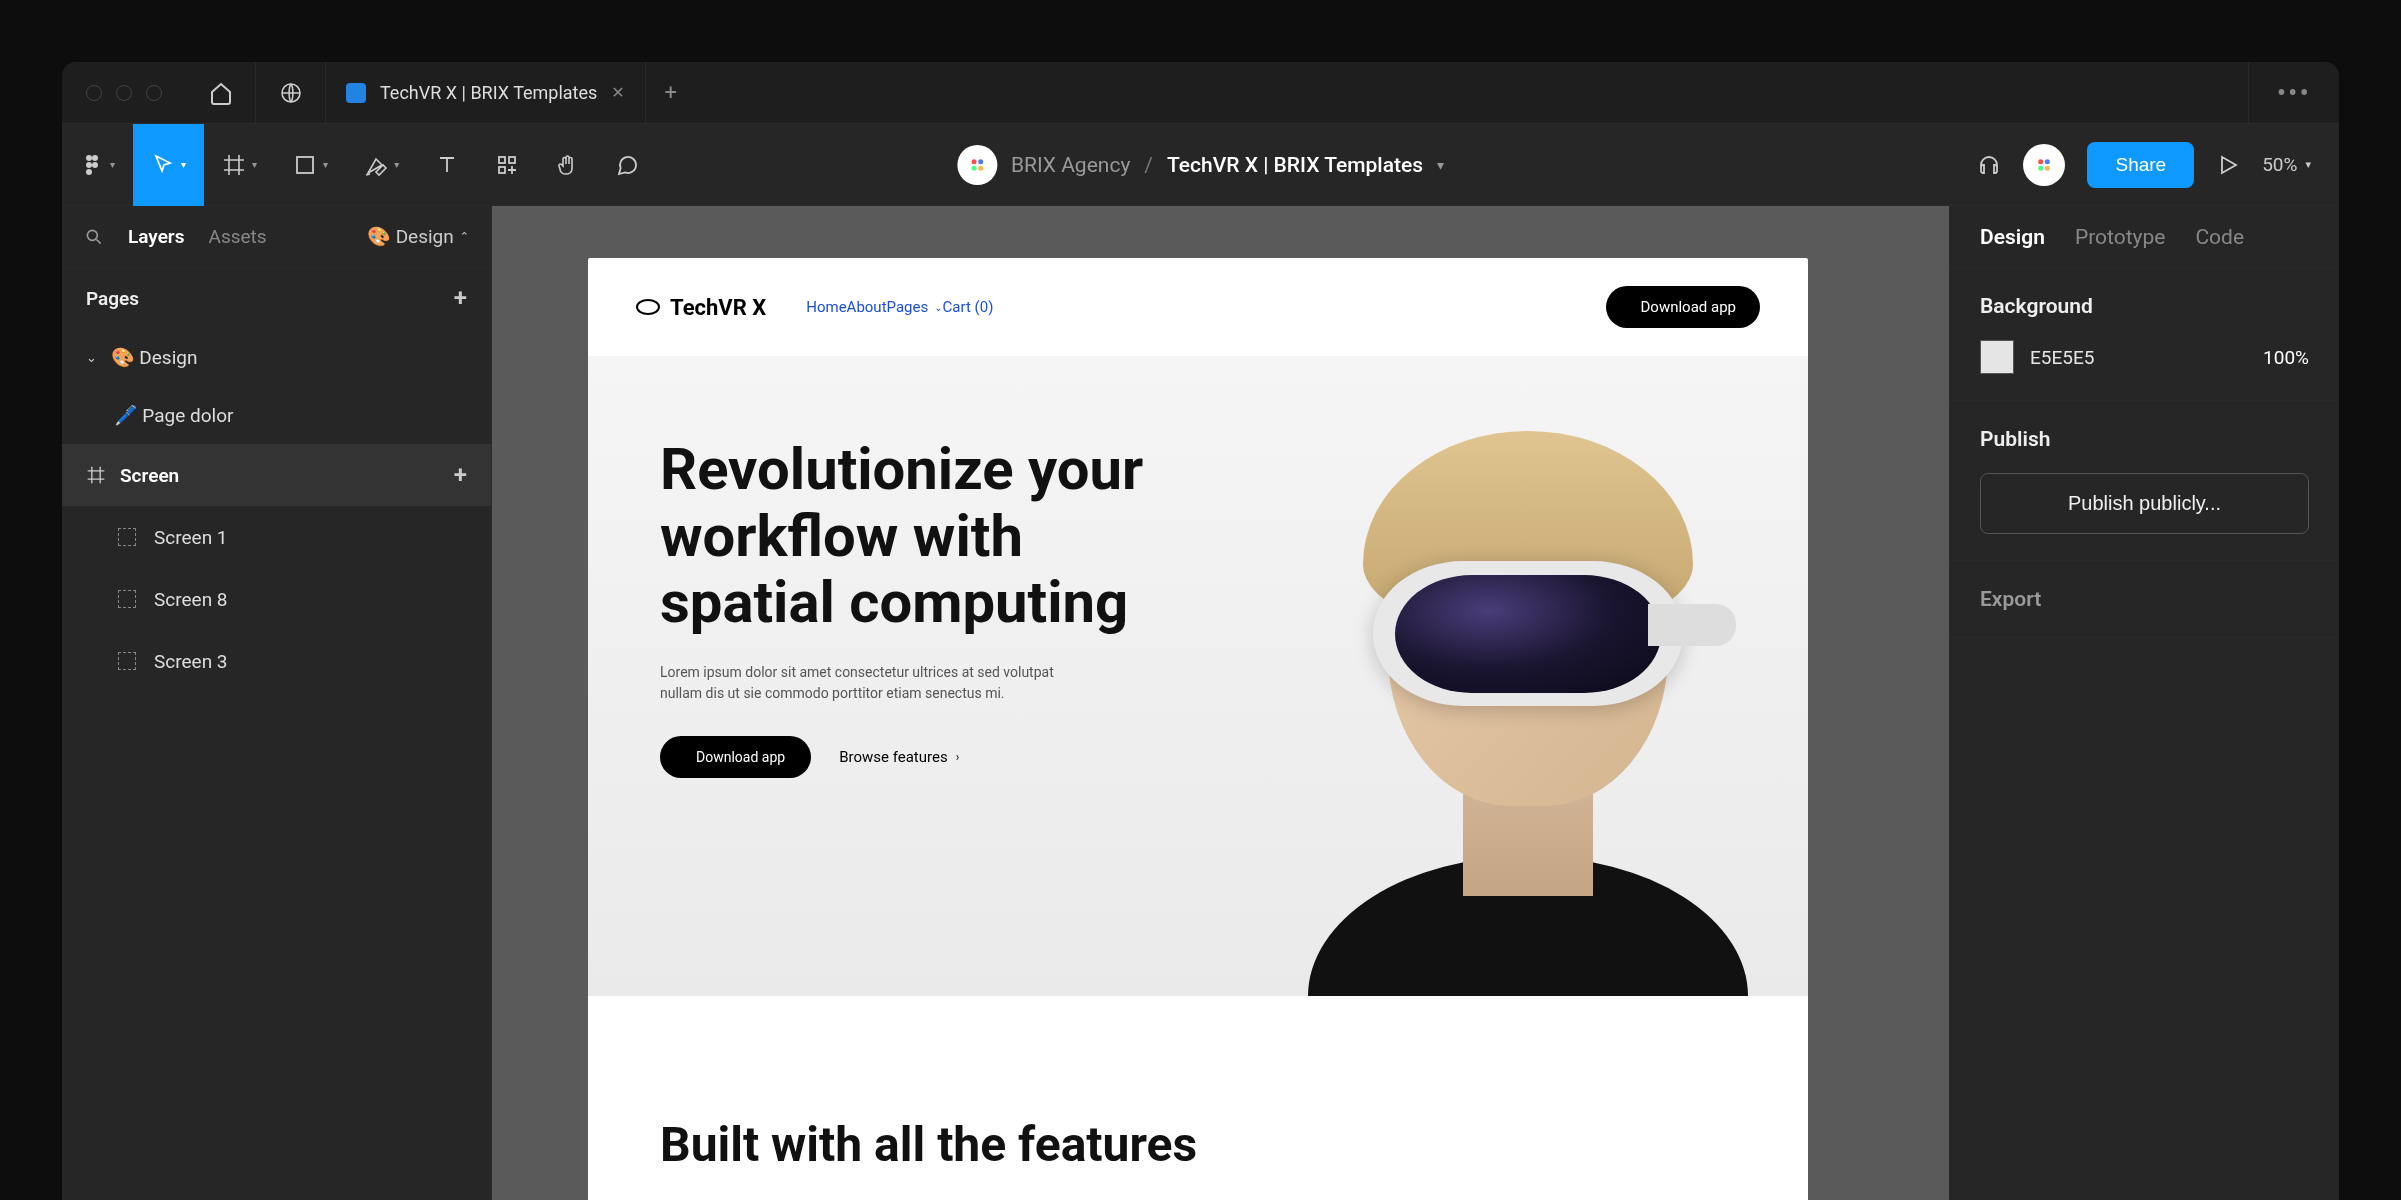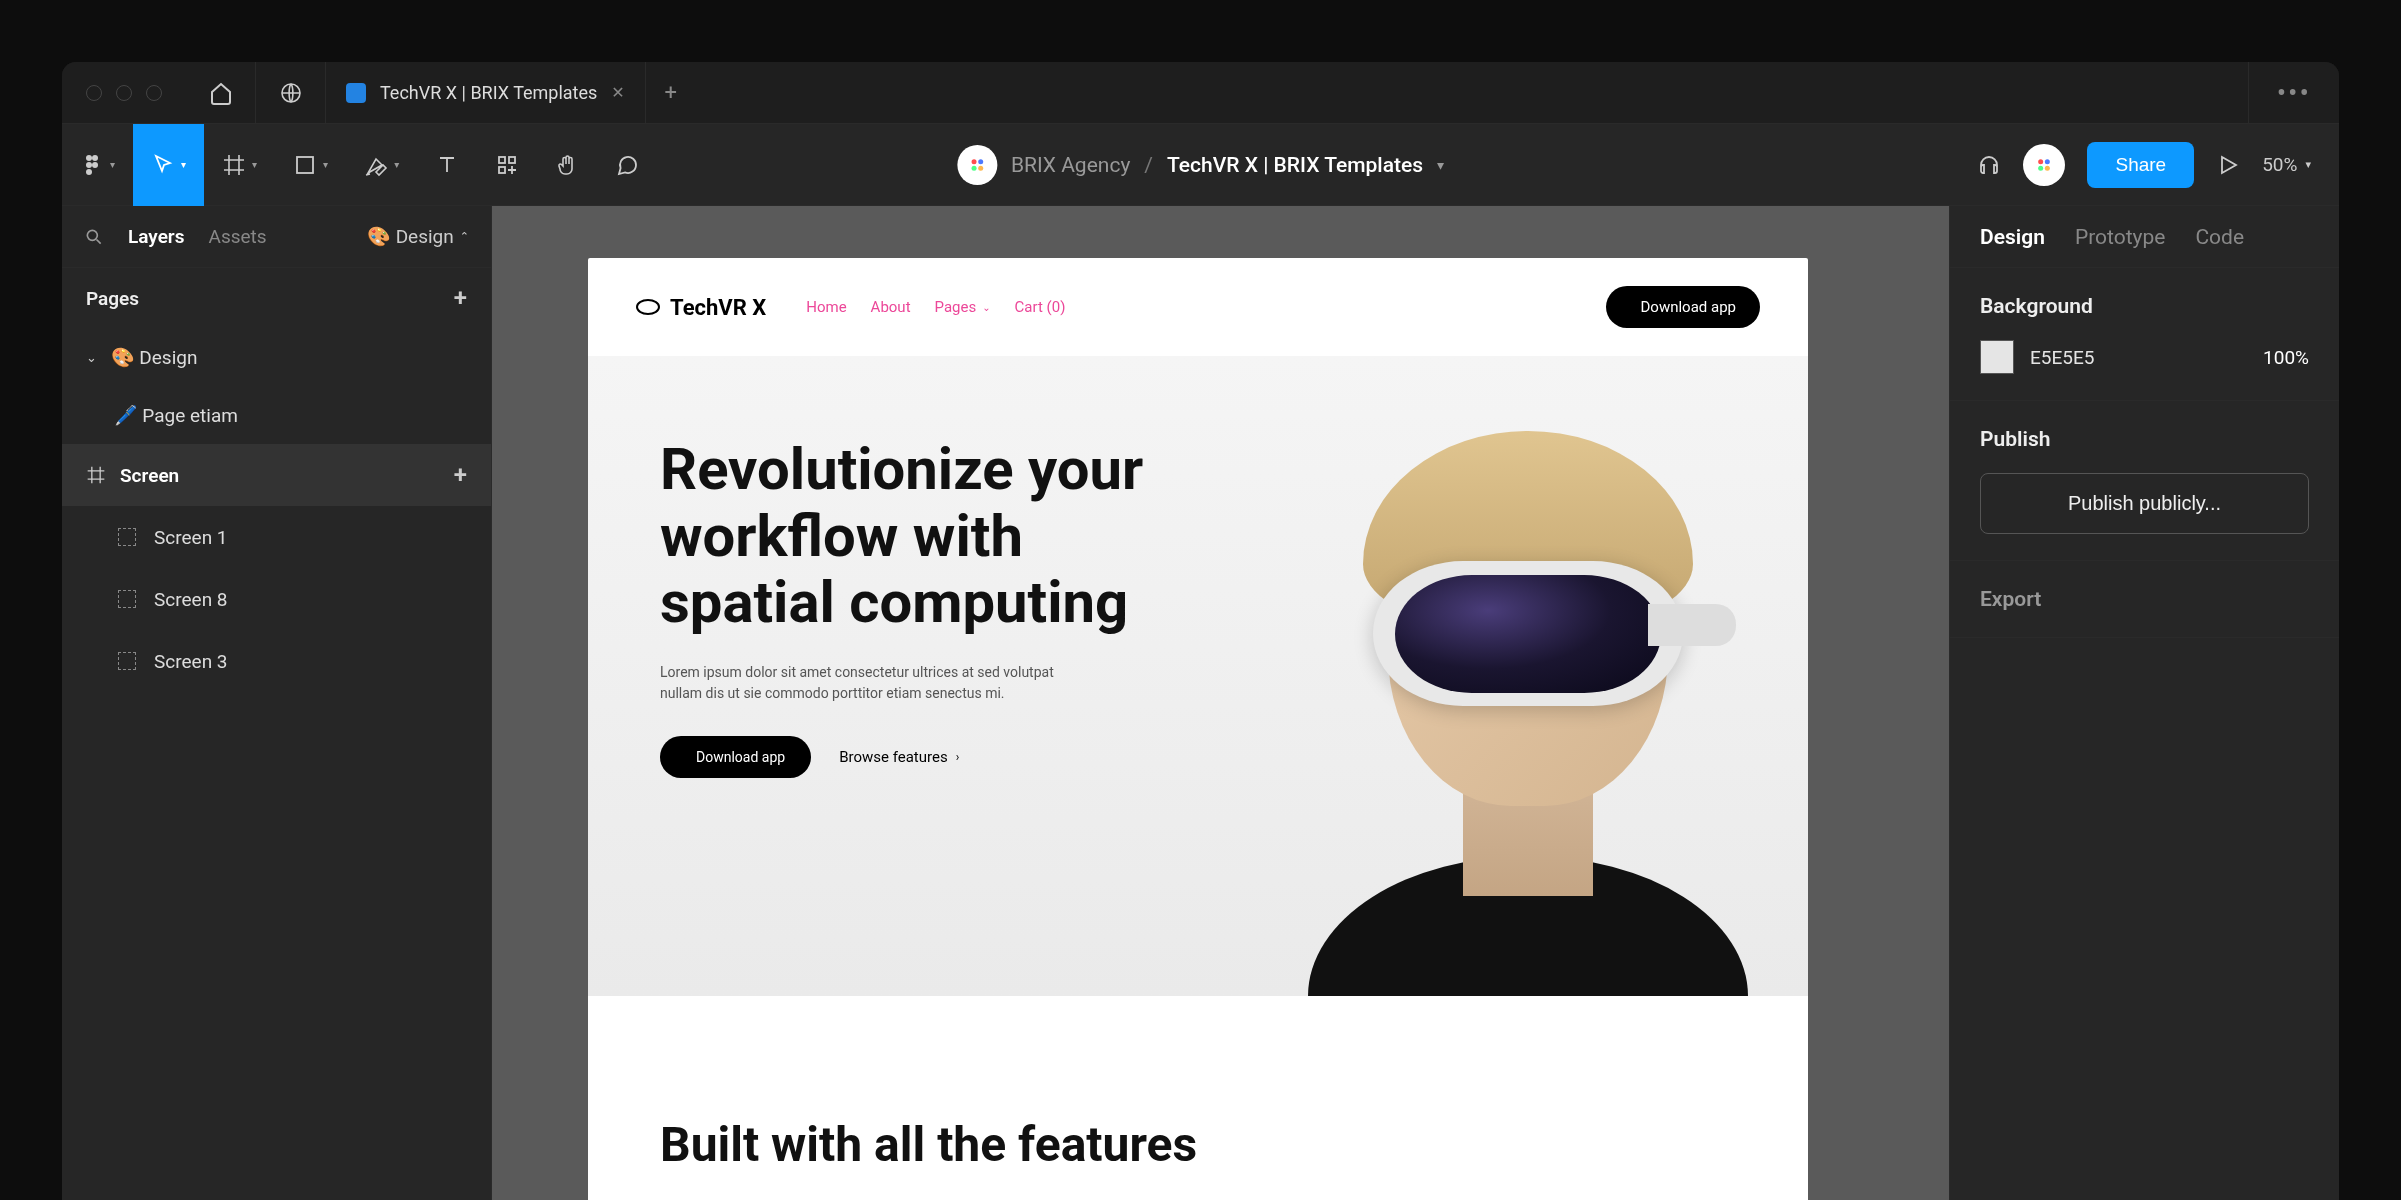--- a/index.html
+++ b/index.html
@@ -199,21 +199,21 @@
   display: flex; align-items: center;
   padding: 28px 48px;
   gap: 40px;
 }
 .mock-logo { display: flex; align-items: center; gap: 10px; font-size: 22px; font-weight: 700; }
 .mock-logo-icon {
   width: 24px; height: 16px;
   border: 2.5px solid #000;
   border-radius: 50%;
 }
-.mock-nav-links { display: flex; gap: 24px; font-size: 15px; color: #ec4899; text-align: center; }
+.mock-nav-links { display: flex; font-size: 15px; color: #1d4ed8; text-align: center; }
 .mock-nav-link { display: flex; align-items: center; gap: 6px; }
 .mock-download {
   margin-left: auto;
   background: #000; color: #fff;
   padding: 12px 24px;
   border-radius: 999px;
   font-size: 15px;
   display: flex; align-items: center; gap: 10px;
 }
 .mock-hero {
@@ -508,21 +508,21 @@
       <div class="pages-header">
         <span>Pages</span>
         <span class="plus">+</span>
       </div>
 
       <div class="page-item">
         <span class="caret">⌄</span>
         <span>🎨 Design</span>
       </div>
       <div class="page-item indent">
-        <span>🖊️ Page etiam</span>
+        <span>🖊️ Page dolor</span>
       </div>
 
       <div class="screen-section">
         <svg class="icon18 hash-icon" viewBox="0 0 24 24" fill="none" stroke="currentColor" stroke-width="1.6">
             <path d="M7 2v20M17 2v20M2 7h20M2 17h20"></path>
           </svg>
         <span>Screen</span>
         <span class="plus">+</span>
       </div>
 

